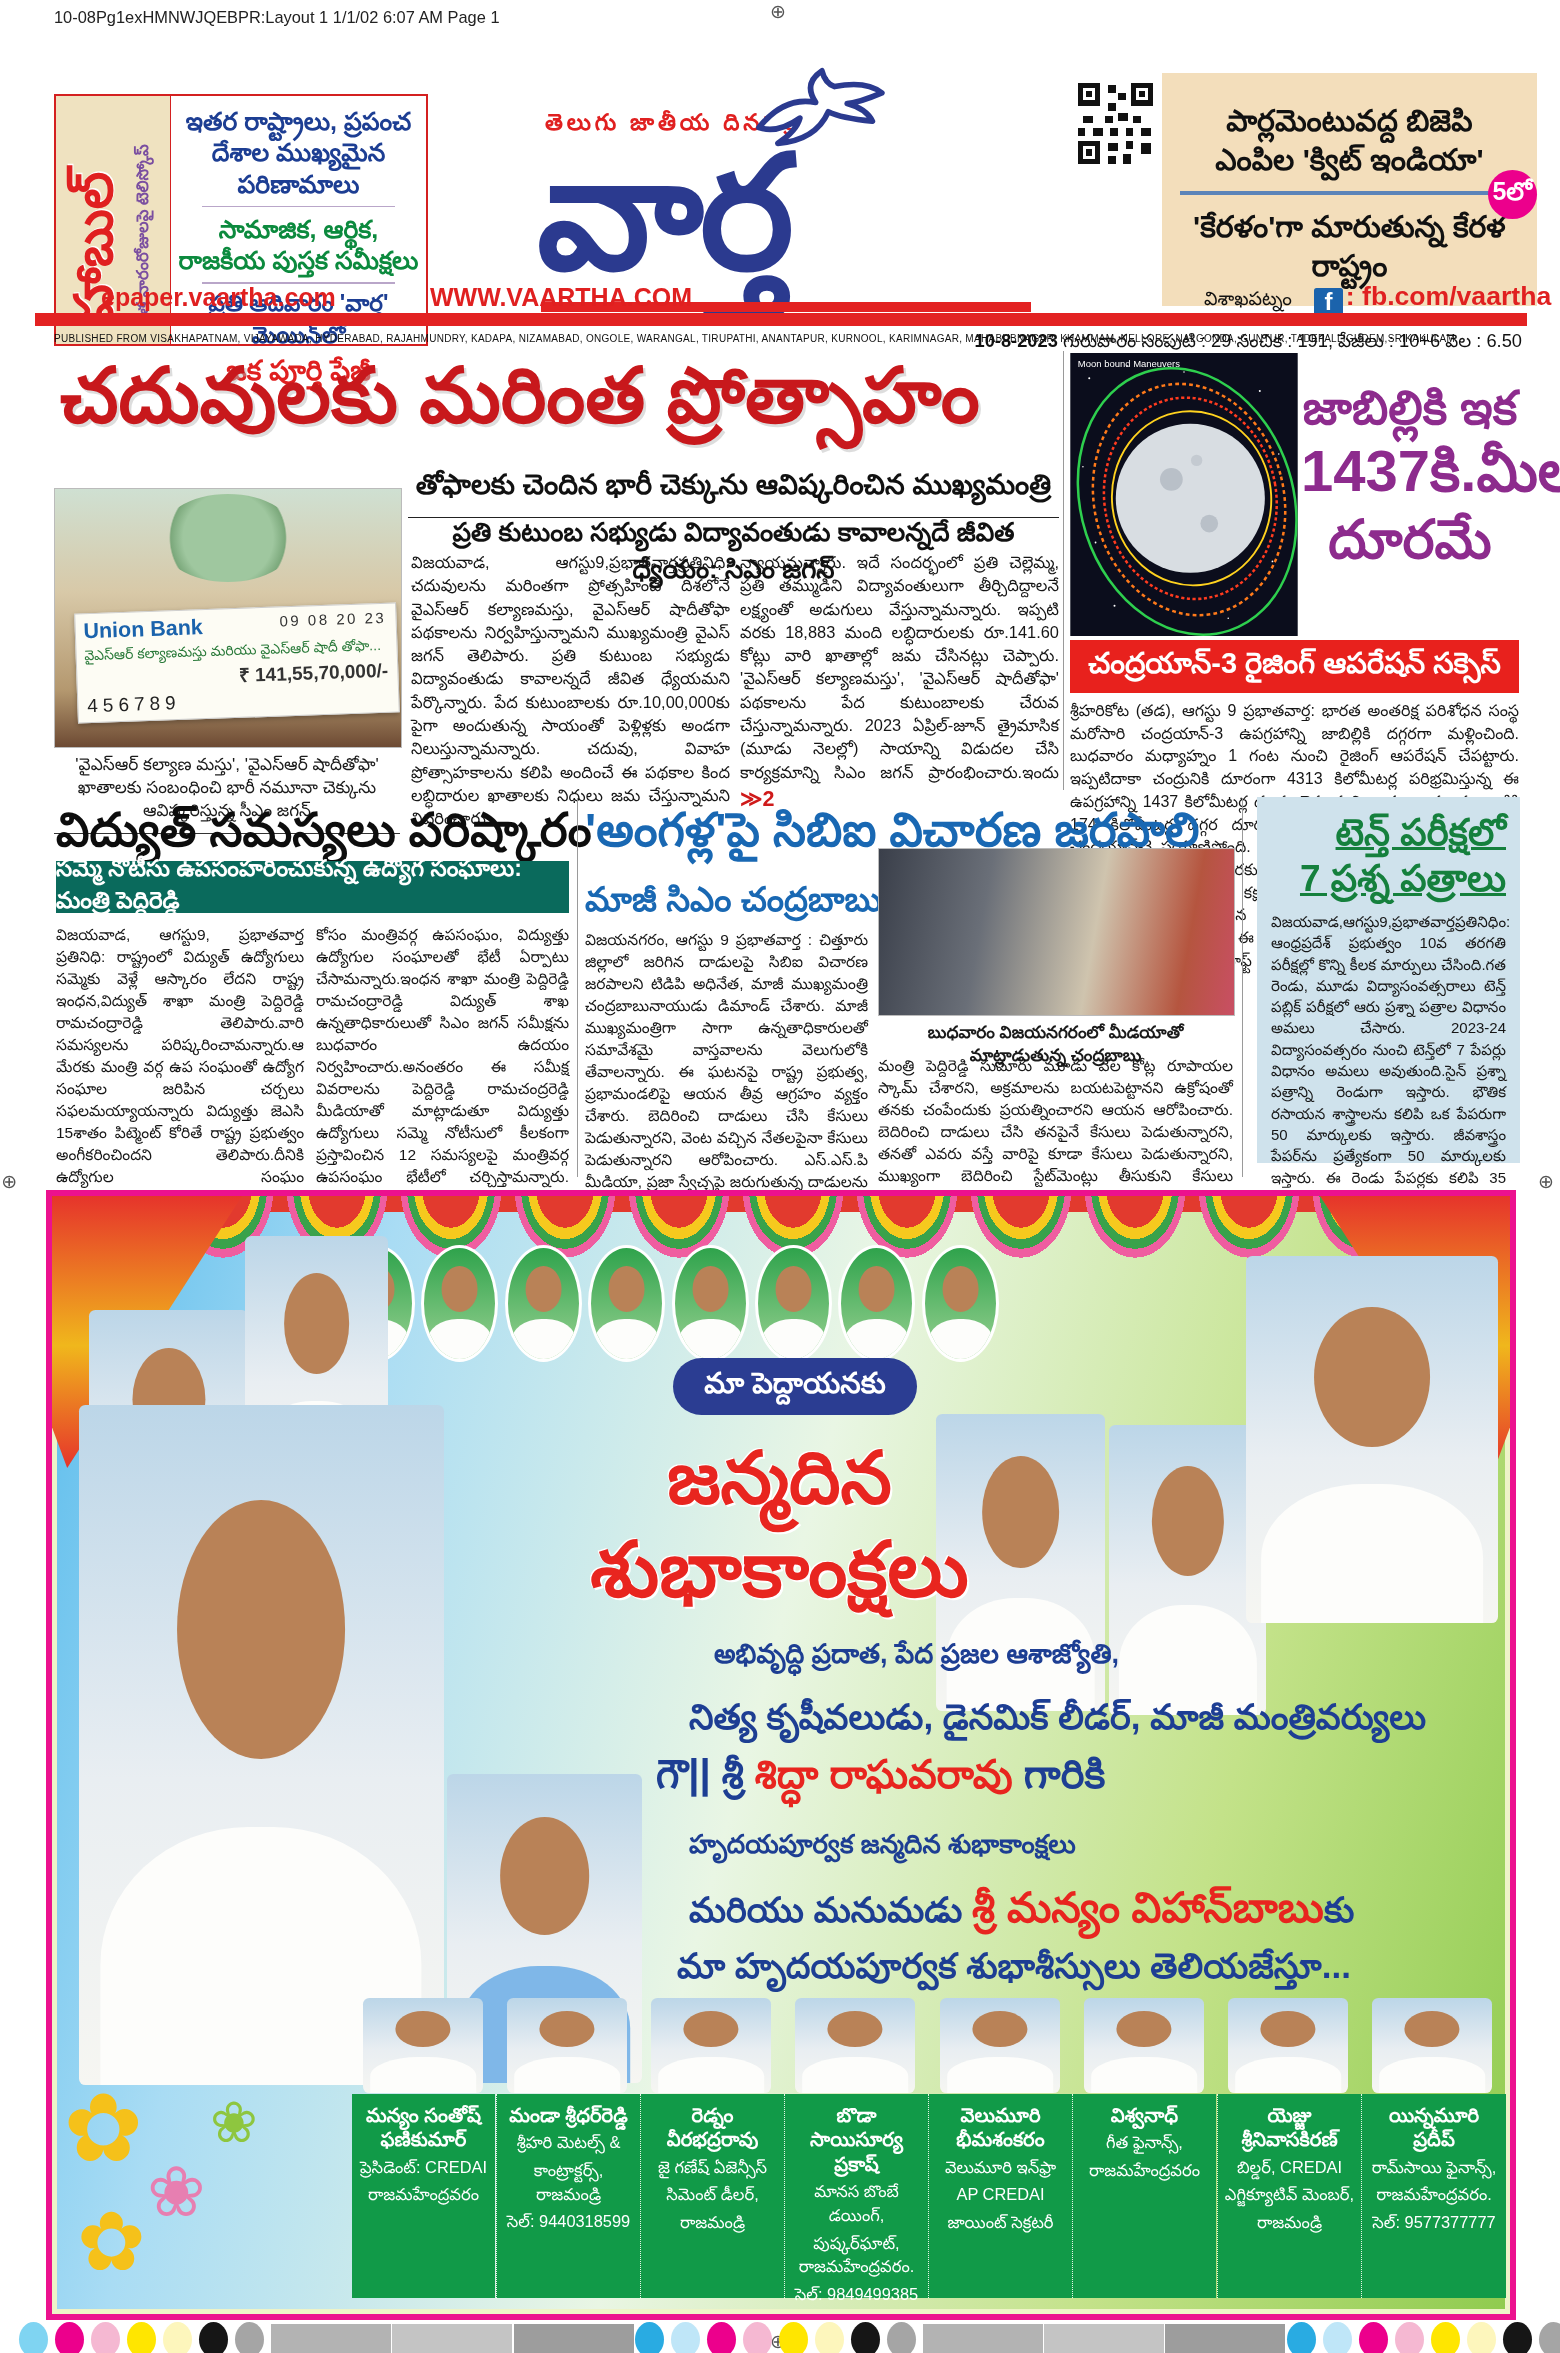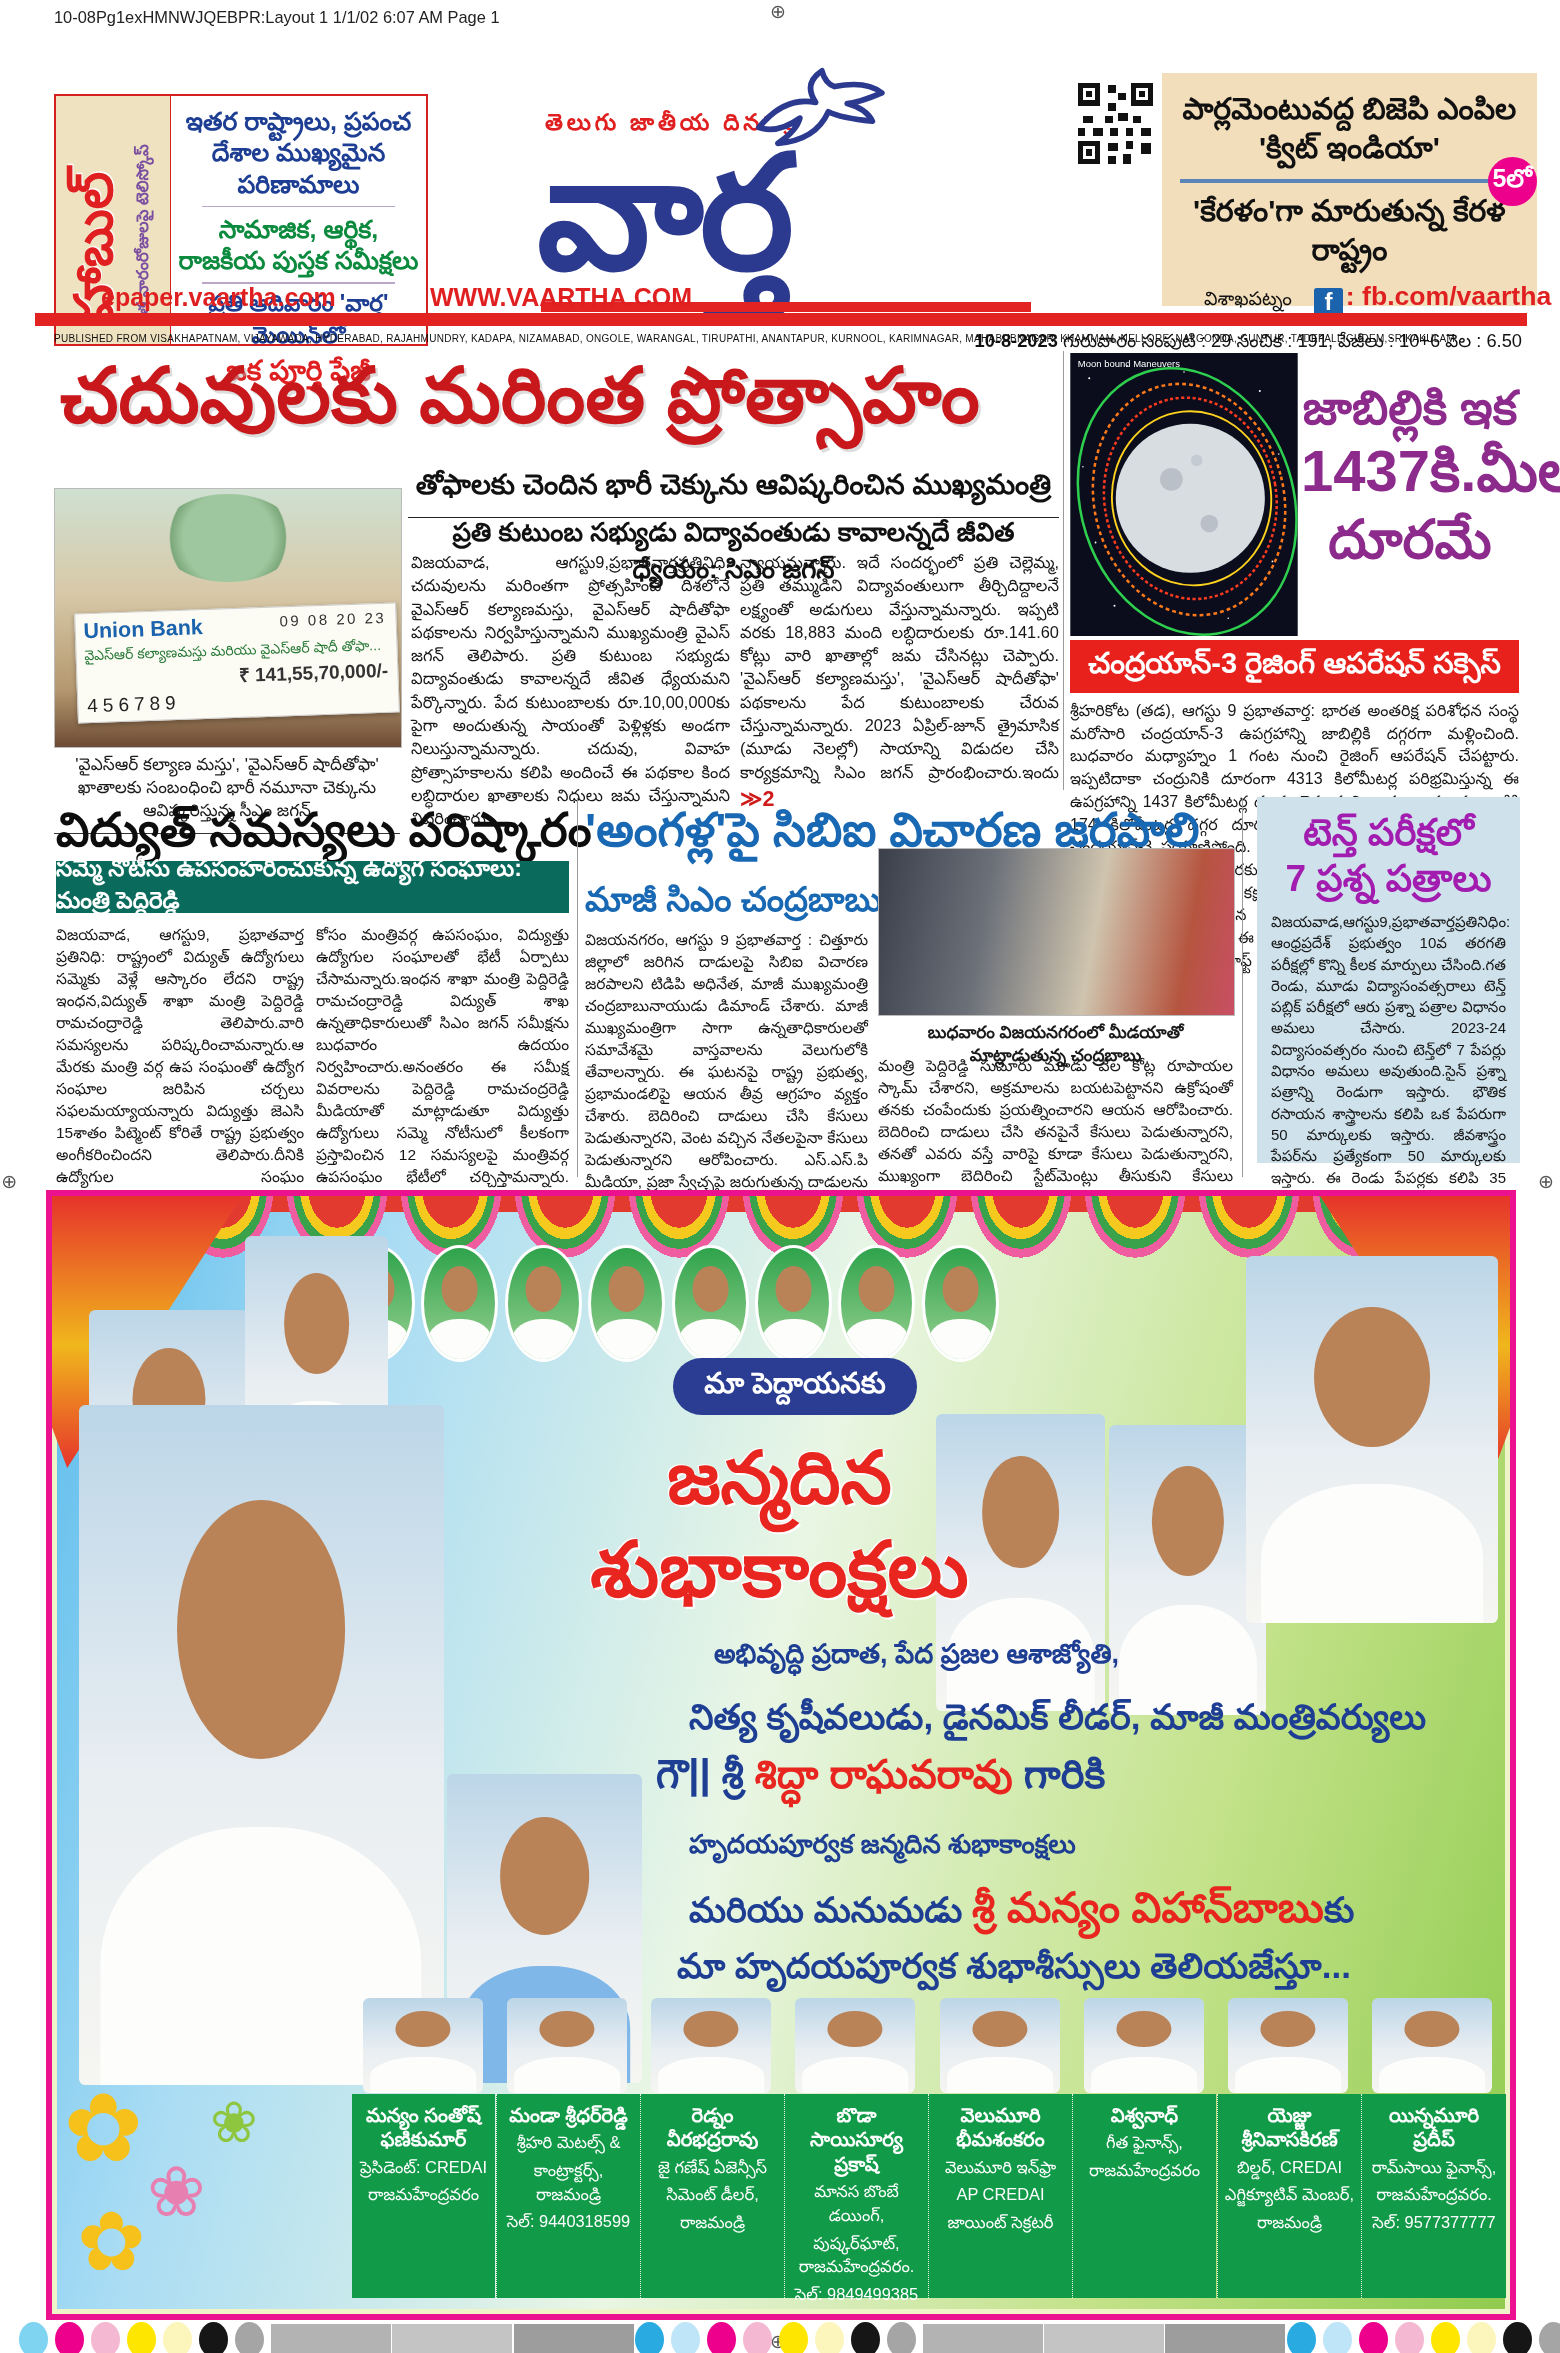--- a/index.html
+++ b/index.html
@@ -21,21 +21,21 @@
   .promo-line2{color:#0c8a3e;font-weight:bold;font-size:25px;line-height:1.25;margin-top:6.3px;}
   .promo-line3{color:#1d3e93;font-weight:bold;font-size:23px;margin-top:6.3px;}
   .promo-line4{color:#e02020;font-weight:bold;font-size:28px;margin-top:1.3px;}
   .promo-div{height:1.3px;background:#b9a6c9;margin:6.3px 25px 0 25px;}
   
   .tagline{color:#e02020;font-weight:bold;font-size:23px;letter-spacing:3.8px;}
   .logo{color:#2b3a8f;font-weight:bold;font-size:159px;line-height:1;letter-spacing:-3.8px;}
   .logo-bar{background:#e32222;}
   .urls{color:#e02020;font-weight:bold;font-size:25px;}
   .topbox{background:#f3debb;text-align:center;padding:16.4px 11.4px 6.3px 11.4px;}
-  .topbox h1{margin:0;font-size:30px;line-height:1.3;color:#111;font-weight:bold;}
+  .topbox h1{margin:12px;font-size:30px;line-height:1.3;color:#111;font-weight:bold;}
   .topbox-div{position:relative;height:3.8px;background:#5b84b9;margin:11.4px 6.3px 8.9px 6.3px;}
   .badge{position:absolute;right:-17.7px;top:-21.5px;width:49px;height:49px;border-radius:50%;background:#ec008c;color:#fff;
      font-weight:bold;font-size:25px;display:flex;align-items:center;justify-content:center;}
   .fbicon{display:inline-flex;width:29px;height:29px;background:#1b63ac;color:#fff;font-weight:bold;font-size:24px;
      align-items:center;justify-content:center;border-radius:2.5px;vertical-align:middle;}
   .publine{font-size:10px;color:#111;letter-spacing:0.3px;white-space:nowrap;}
   .dateline{font-size:18.3px;color:#111;white-space:nowrap;}
   
   .lead-head{color:#c8181c;font-weight:bold;font-size:77px;line-height:1;white-space:nowrap;
      text-shadow:2.5px 2.5px 0 rgba(180,180,180,.45);}
@@ -52,21 +52,21 @@
   .cheque .ctel{font-size:14px;color:#2a7a3a;margin-top:2.5px;}
   
   .moon-head{color:#8d2b8d;font-weight:bold;font-size:47px;line-height:1.22;text-align:center;}
   .redband{background:#e8211d;color:#fff;font-weight:bold;font-size:29px;display:flex;align-items:center;justify-content:center;}
   
   .power-head{font-size:47px;font-weight:bold;color:#0d0d0d;white-space:nowrap;}
   .tealband{background:#0a6a5c;color:#fff;font-weight:bold;font-size:23px;display:flex;align-items:center;justify-content:center;}
   .cbi-head{color:#1968b3;font-weight:bold;font-size:47px;white-space:nowrap;}
   .cbi-sub{color:#1968b3;font-weight:bold;font-size:34px;}
   .tenthbox{background:#cfe2ec;padding:12.6px 14px;}
-  .tenth-head{font-size:37px;font-weight:bold;color:#a21caf;text-align:center;line-height:1.25;}
+  .tenth-head{font-size:37px;font-weight:bold;color:#15803d;text-align:right;line-height:1.25;text-decoration:underline;}
   
   .ad{border:6.3px solid #ec118e;box-shadow:inset 0 0 0 5px #eef3c8;
       background:linear-gradient(105deg,#58bbec 0%,#a9dcf4 20%,#e9f6e4 48%,#c3e289 76%,#8fcb4e 100%);overflow:hidden;}
   .garland{position:absolute;left:0;top:0;right:0;height:98px;
       background-image:radial-gradient(58px 81px at 50% -8.9px,#e23a2e 0 50%,#f6c91e 50% 64%,#39a24b 64% 76%,#ef5da0 76% 87%,rgba(0,0,0,0) 87%);
       background-size:114px 104px;background-repeat:repeat-x;}
   .garland-top{position:absolute;left:0;top:0;right:0;height:16.4px;background:#e23a2e;}
   .drape{position:absolute;top:0;width:190px;height:272px;background:linear-gradient(180deg,#e6342b 0%,#f0b71c 55%,#e6342b 100%);}
   .drape.l{left:0;clip-path:polygon(0 0,100% 0,8% 100%,0 85%);}
   .drape.r{right:0;clip-path:polygon(0 0,100% 0,100% 85%,92% 100%);}

